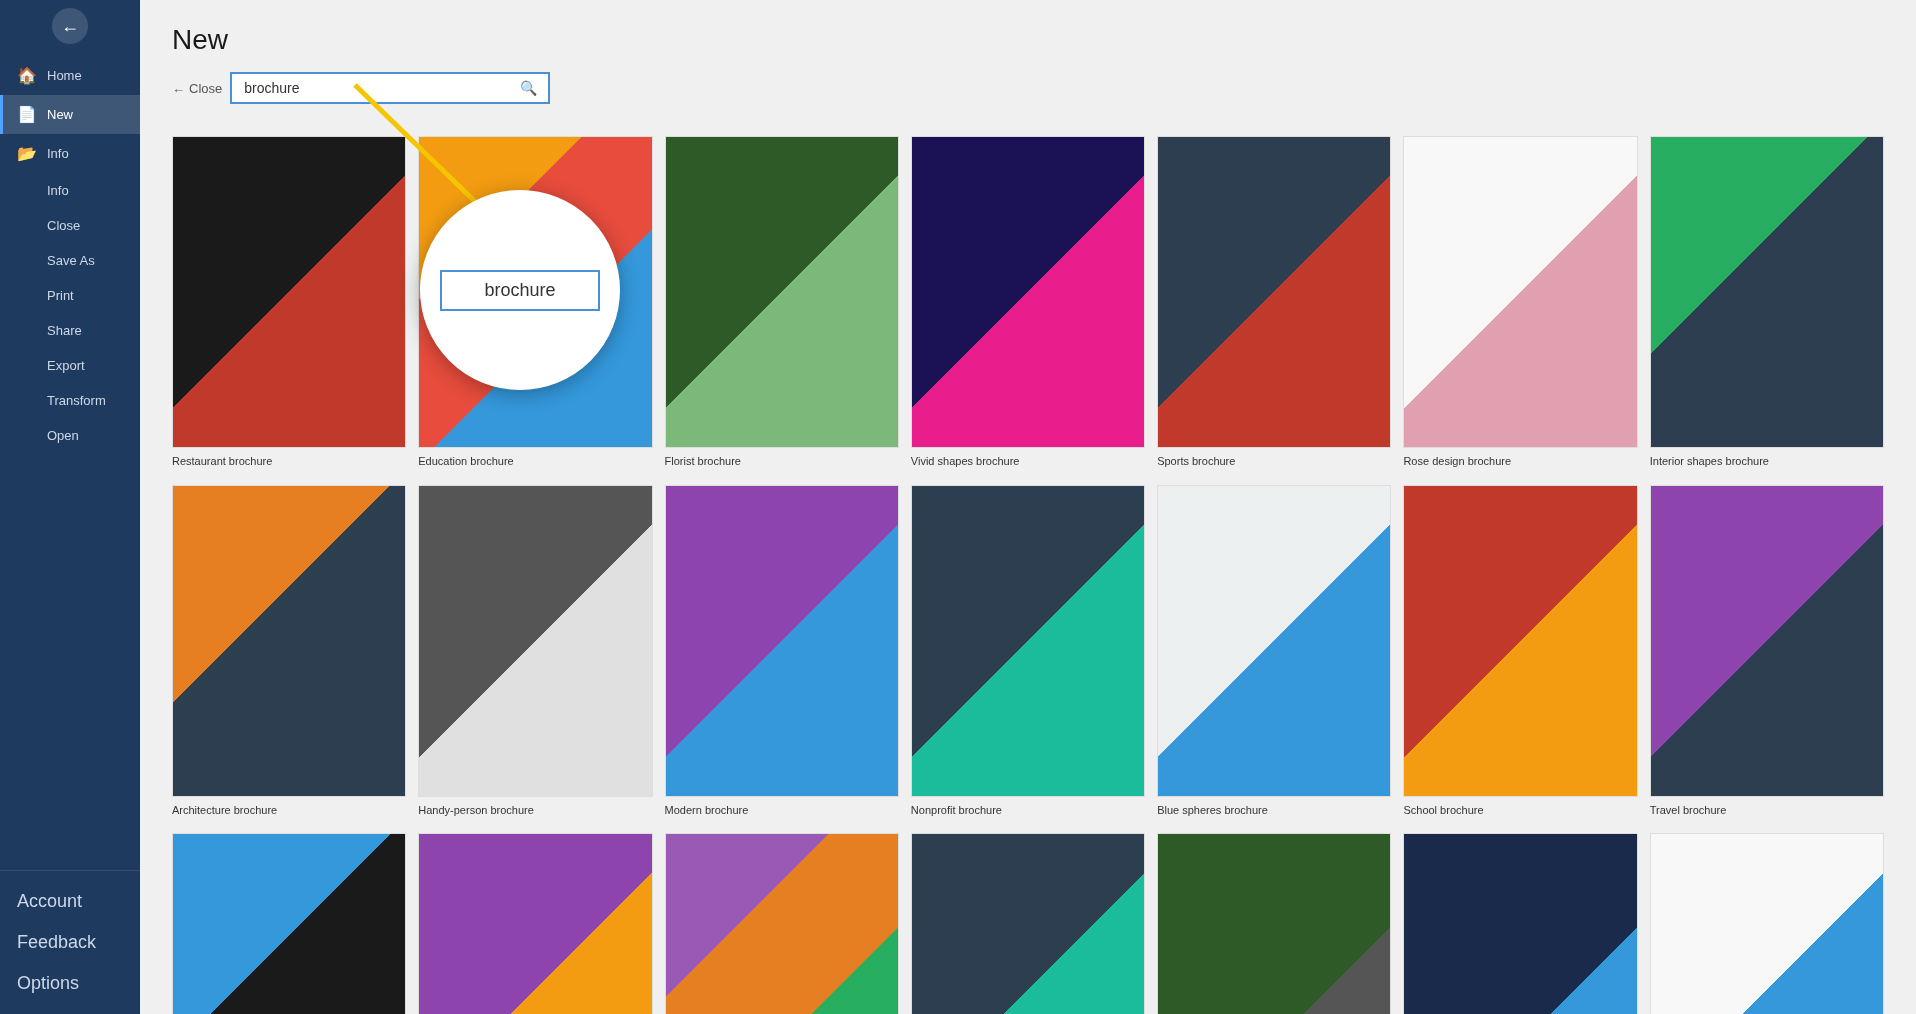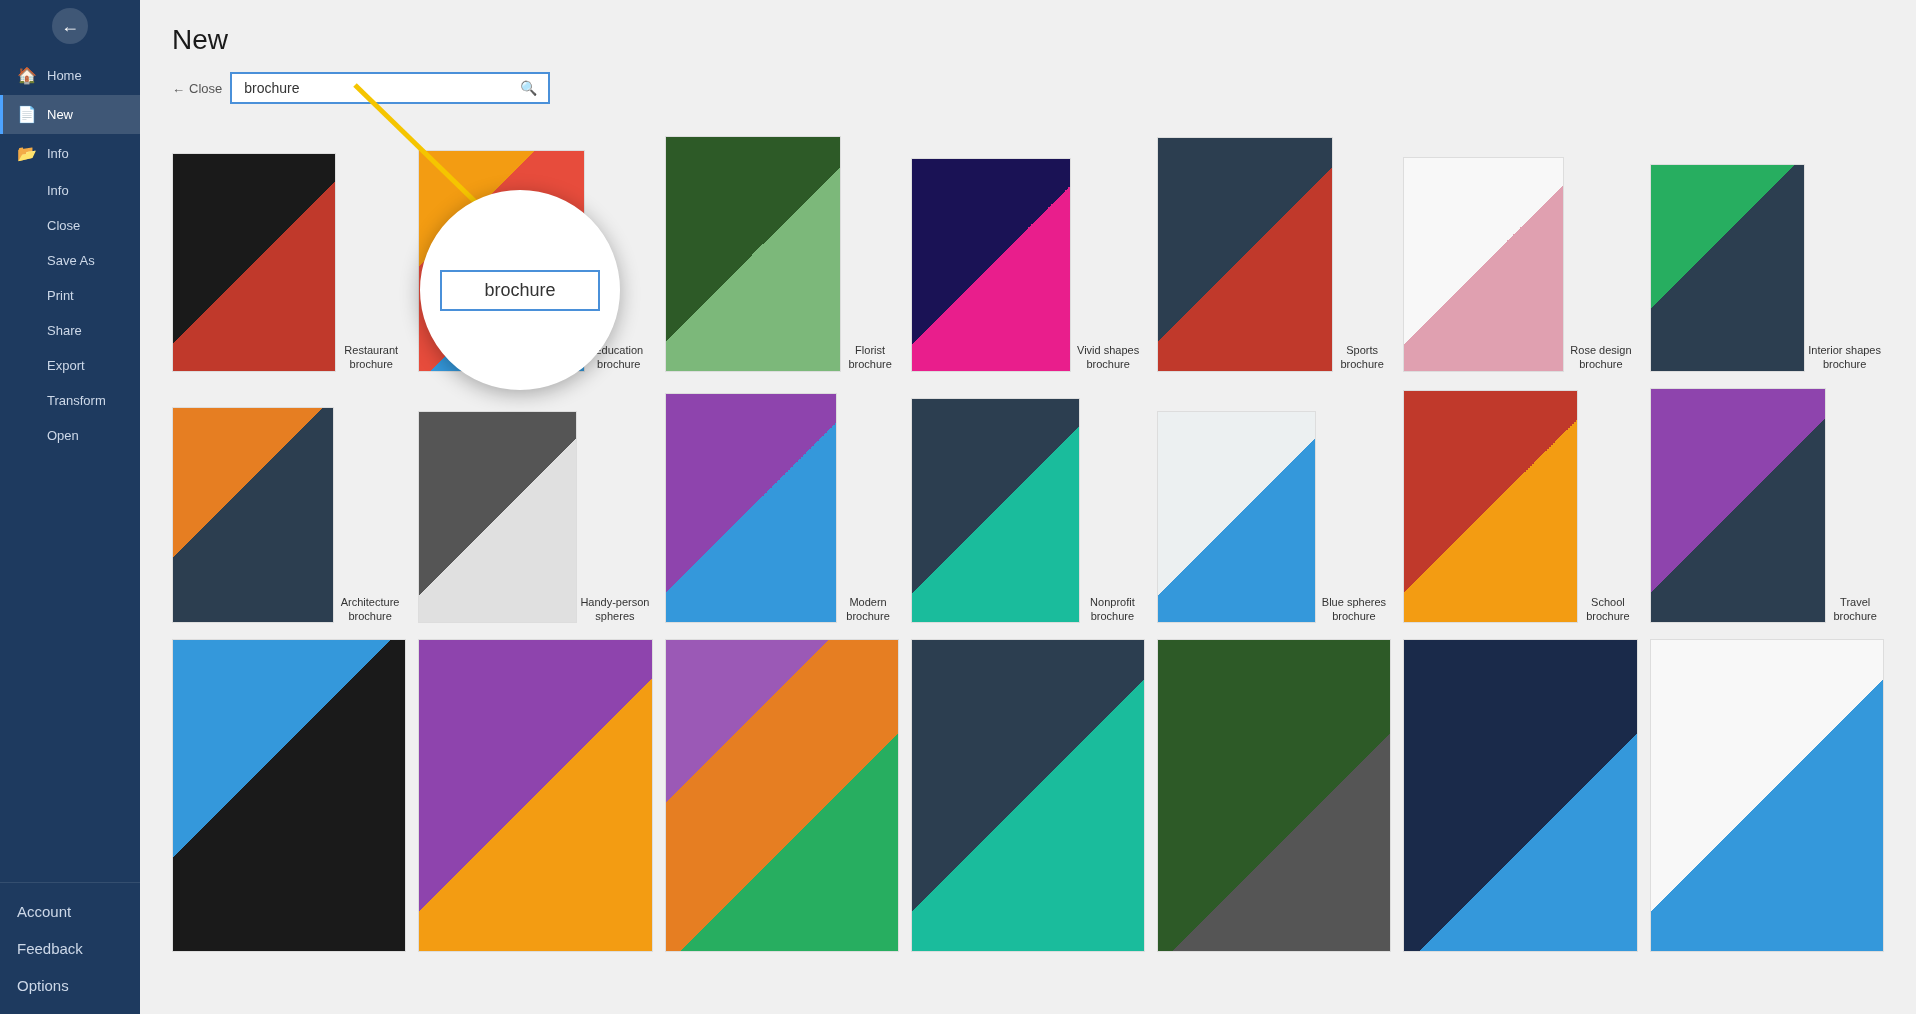--- a/index.html
+++ b/index.html
@@ -31,21 +31,21 @@
       padding: 10px 14px;
       cursor: pointer;
       font-size: 13px;
       color: #cdd8e8;
       gap: 10px;
       border-left: 3px solid transparent;
     }
     .sidebar-item.active { background: rgba(255,255,255,0.15); color: #fff; border-left: 3px solid #4da3ff; }
     .sidebar-item .si-icon { font-size: 16px; width: 20px; text-align: center; }
     .sidebar-bottom { padding: 10px 0; border-top: 1px solid rgba(255,255,255,0.1); }
-    .sidebar-bottom .sidebar-item { font-size: 15px; }
+    .sidebar-bottom .sidebar-item { font-size: 18px; }
 
     
     #main {
       flex: 1;
       background: #f0f0f0;
       display: flex;
       flex-direction: column;
       overflow: hidden;
     }
 
@@ -103,22 +103,22 @@
       overflow-y: auto;
       padding: 16px 32px 16px 32px;
     }
     .templates-grid {
       display: grid;
       grid-template-columns: repeat(7, 1fr);
       gap: 16px 12px;
     }
     .template-item {
       display: flex;
-      flex-direction: row;
-      align-items: flex-end;
+      flex-direction: column;
+      align-items: flex-start;
       cursor: pointer;
     }
     .template-thumb {
       width: 100%;
       aspect-ratio: 3/4;
       background: #ccc;
       border: 1px solid #ddd;
       overflow: hidden;
       position: relative;
       display: flex; align-items: center; justify-content: center;
@@ -308,21 +308,21 @@
         <div class="template-item">
           <div class="template-thumb t-interiordesign"></div>
           <div class="template-label">Interior shapes brochure</div>
         </div>
         <div class="template-item">
           <div class="template-thumb t-architecture"></div>
           <div class="template-label">Architecture brochure</div>
         </div>
         <div class="template-item">
           <div class="template-thumb t-handyperson"></div>
-          <div class="template-label">Handy-person spheres</div>
+          <div class="template-label">Handy-person brochure</div>
         </div>
         <div class="template-item">
           <div class="template-thumb t-modern"></div>
           <div class="template-label">Modern brochure</div>
         </div>
         <div class="template-item">
           <div class="template-thumb t-nonprofit"></div>
           <div class="template-label">Nonprofit brochure</div>
         </div>
         <div class="template-item">

